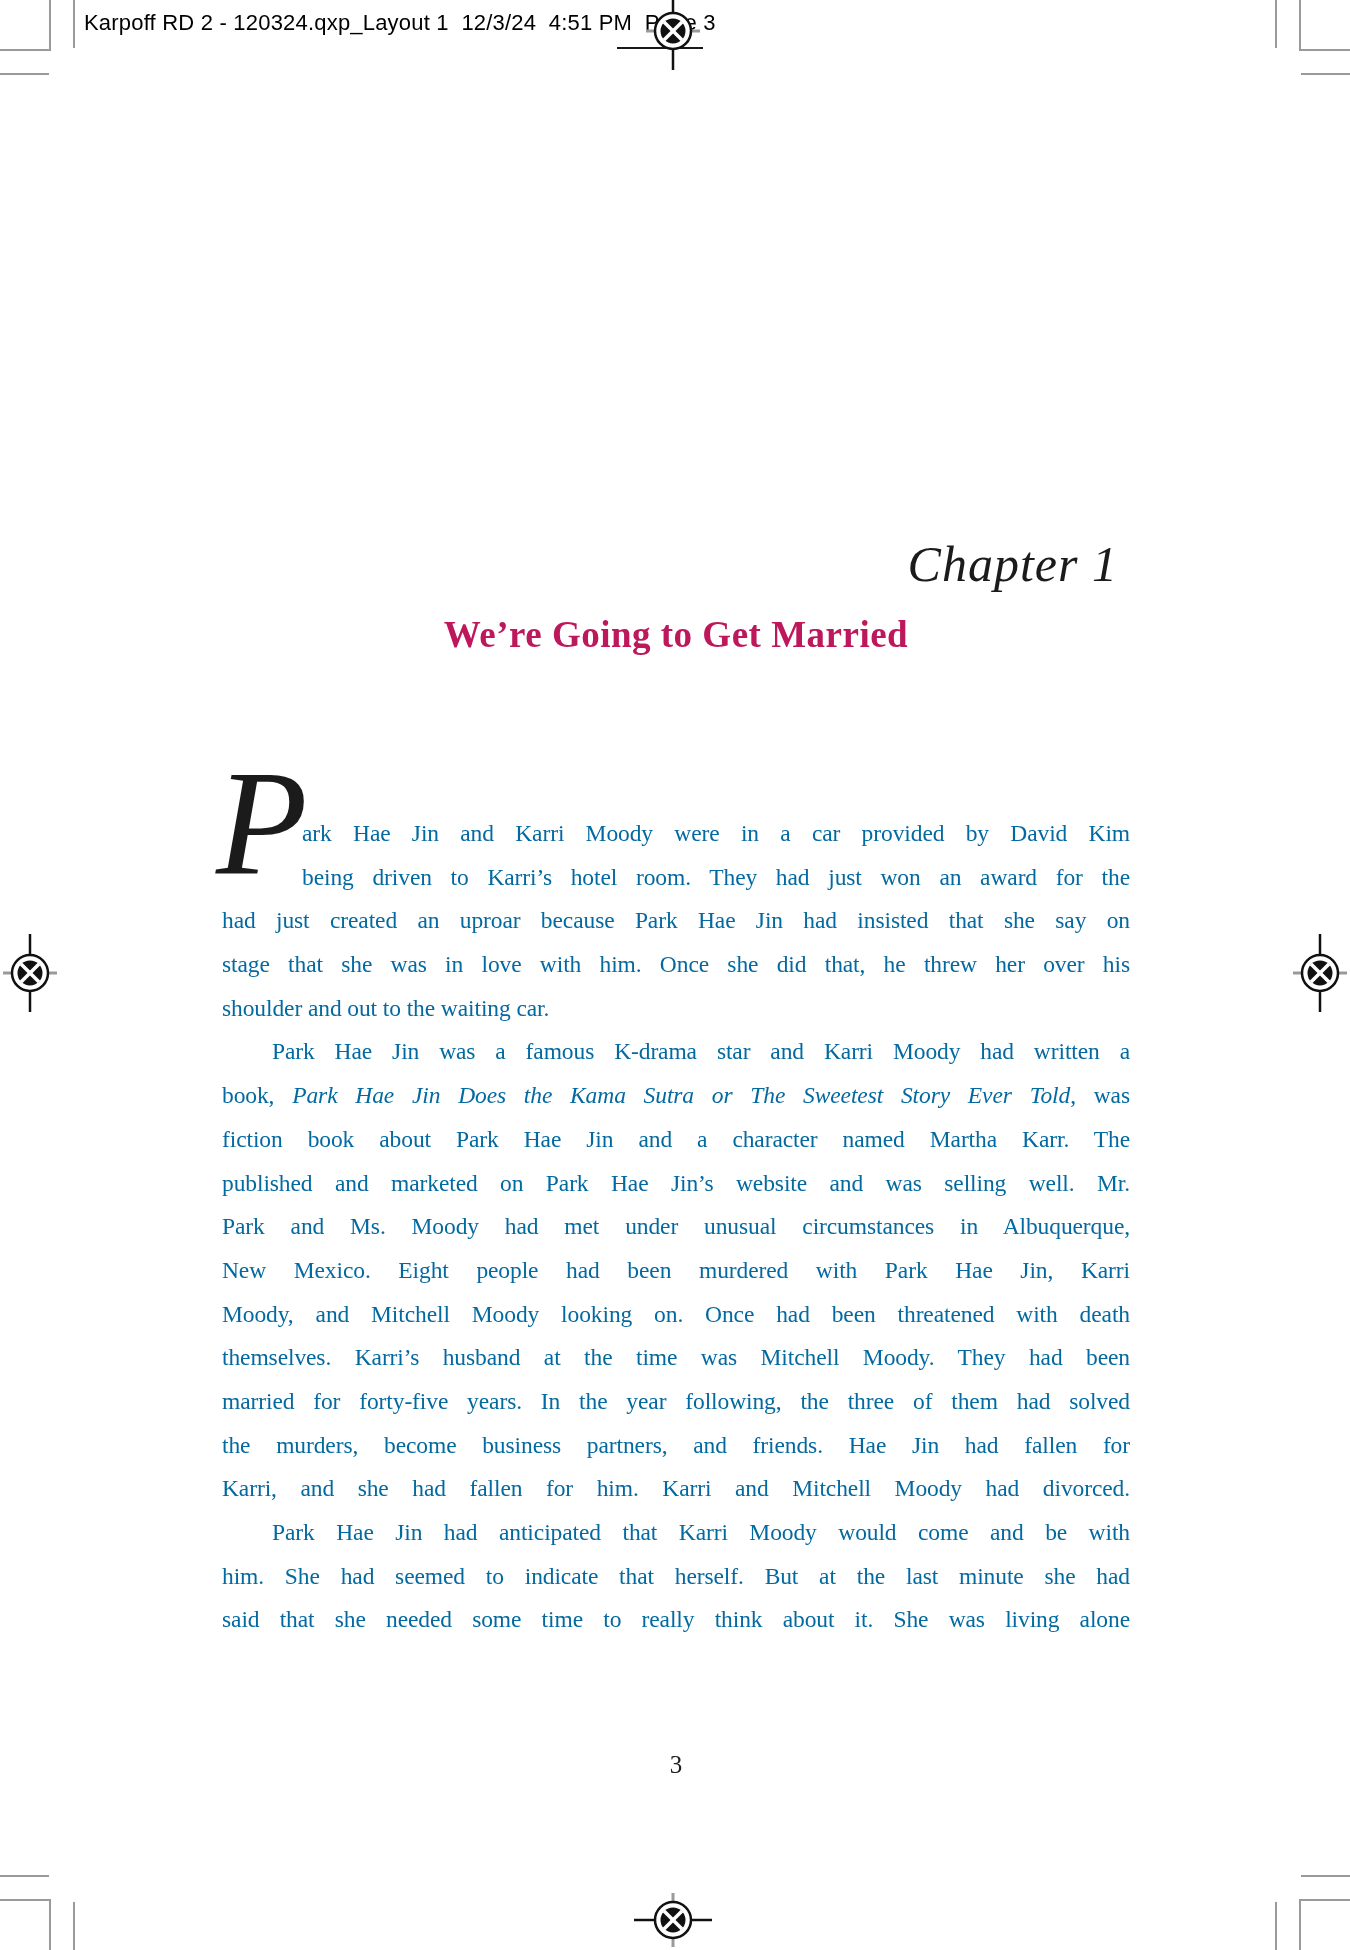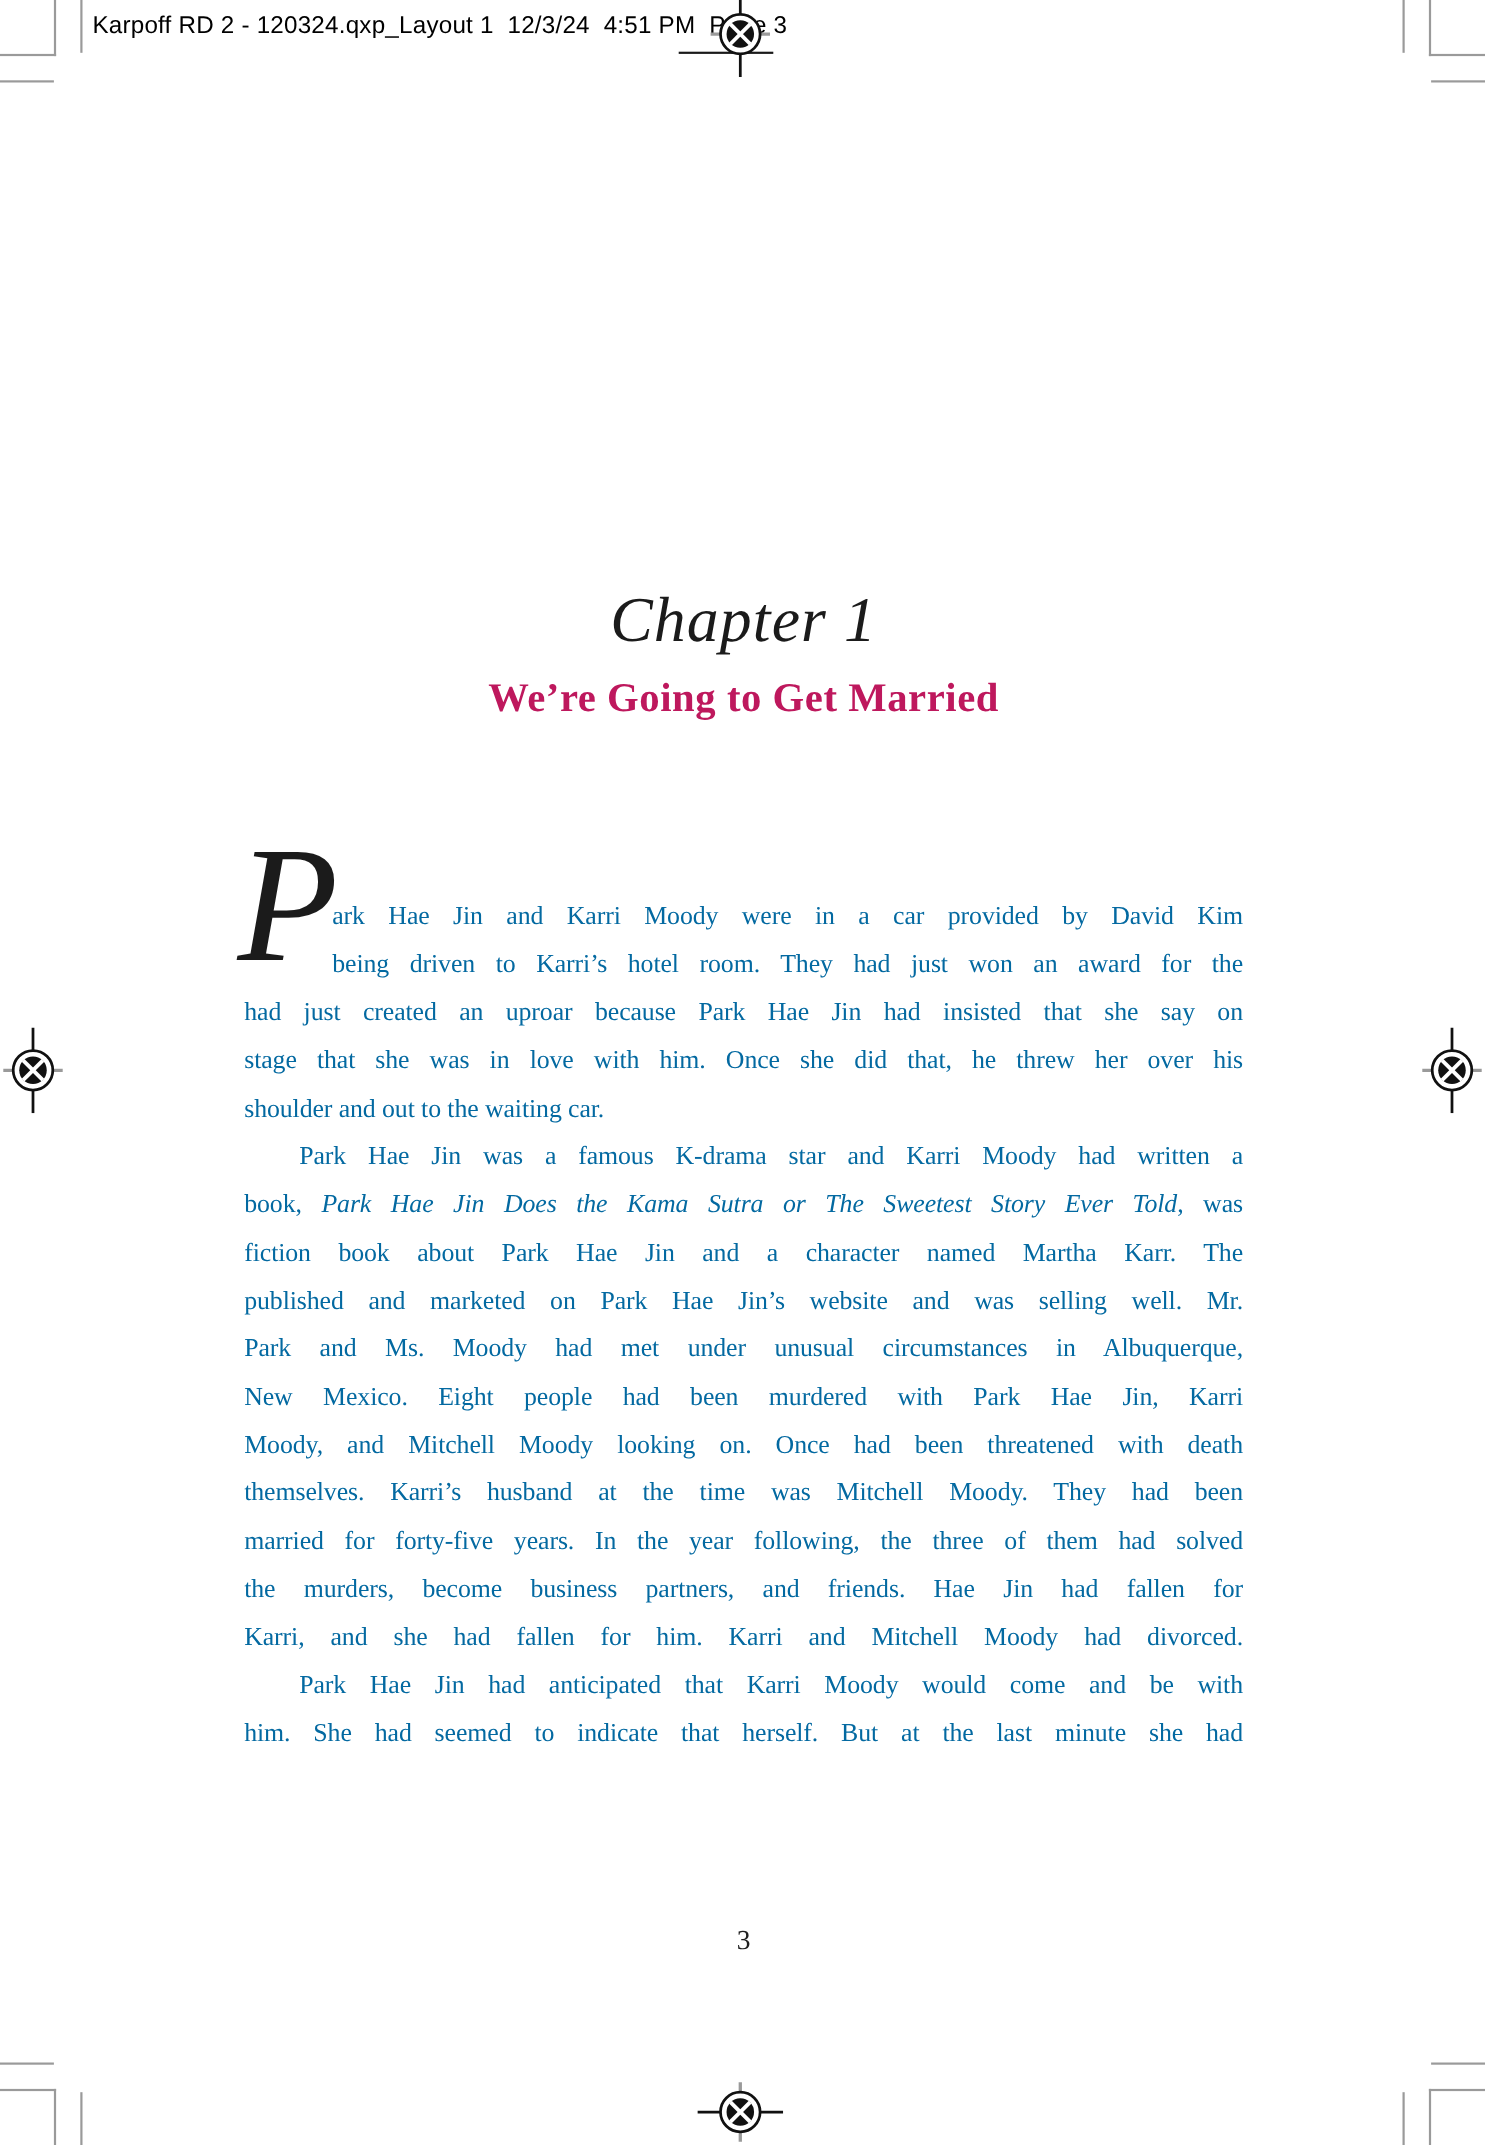--- a/index.html
+++ b/index.html
@@ -11,22 +11,22 @@
         font-size:22px;line-height:26px;color:#000;white-space:pre;letter-spacing:.2px;}
   .slug-underline{position:absolute;left:617px;top:47px;width:86px;height:2px;background:#1a1a1a;}
 
   
   .cm{position:absolute;background:#9a9a9a;}
 
   
   .reg{position:absolute;}
 
   
-  .chapter-title{position:absolute;left:222px;top:524px;width:908px;text-align:center;
-        font-style:italic;font-size:58px;line-height:80px;color:#1b1b1b;letter-spacing:1px;}
+  .chapter-title{position:absolute;left:210px;top:524px;width:908px;text-align:right;
+        font-style:italic;font-size:50px;line-height:80px;color:#1b1b1b;letter-spacing:1px;}
   .subtitle{position:absolute;left:222px;top:615px;width:908px;text-align:center;
         font-weight:bold;font-size:37px;line-height:40px;color:#be185d;letter-spacing:.5px;}
 
   
   .body-text{position:absolute;left:222px;top:812px;width:908px;font-size:23.5px;
         color:#0369a1;letter-spacing:-0.1px;}
   .bline{height:43.7px;line-height:43.7px;overflow:hidden;text-align:justify;text-align-last:justify;}
   .bline.wrap{margin-left:80px;}
   .bline.indent{text-indent:50px;}
   .bline.last{text-align:left;text-align-last:left;}
@@ -118,17 +118,18 @@
       <div class="bline"><span>published and marketed on Park Hae Jin’s website and was selling well. Mr.</span></div>
       <div class="bline"><span>Park and Ms. Moody had met under unusual circumstances in Albuquerque,</span></div>
       <div class="bline"><span>New Mexico. Eight people had been murdered with Park Hae Jin, Karri</span></div>
       <div class="bline"><span>Moody, and Mitchell Moody looking on. Once had been threatened with death</span></div>
       <div class="bline"><span>themselves. Karri’s husband at the time was Mitchell Moody. They had been</span></div>
       <div class="bline"><span>married for forty-five years. In the year following, the three of them had solved</span></div>
       <div class="bline"><span>the murders, become business partners, and friends. Hae Jin had fallen for</span></div>
       <div class="bline"><span>Karri, and she had fallen for him. Karri and Mitchell Moody had divorced.</span></div>
       <div class="bline indent"><span>Park Hae Jin had anticipated that Karri Moody would come and be with</span></div>
       <div class="bline"><span>him. She had seemed to indicate that herself. But at the last minute she had</span></div>
+      <div class="bline"><span>said that she needed some time to really think about it. She was living alone</span></div>
     </div>
 
   <div class="page-number">3</div>
 
 </div>
 
 </body></html>

